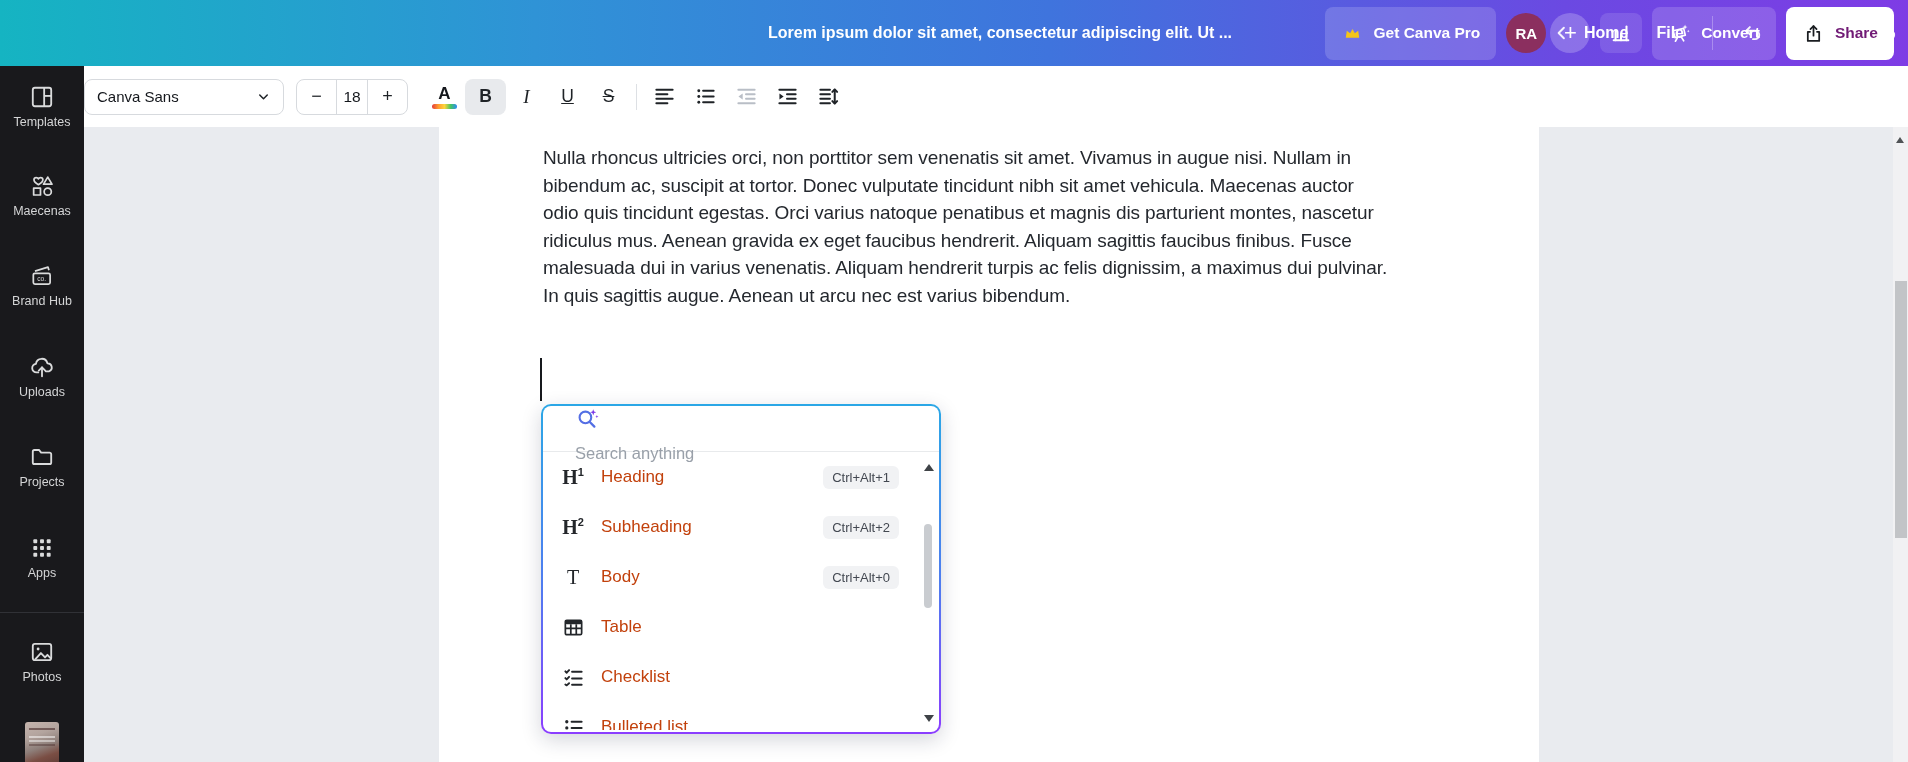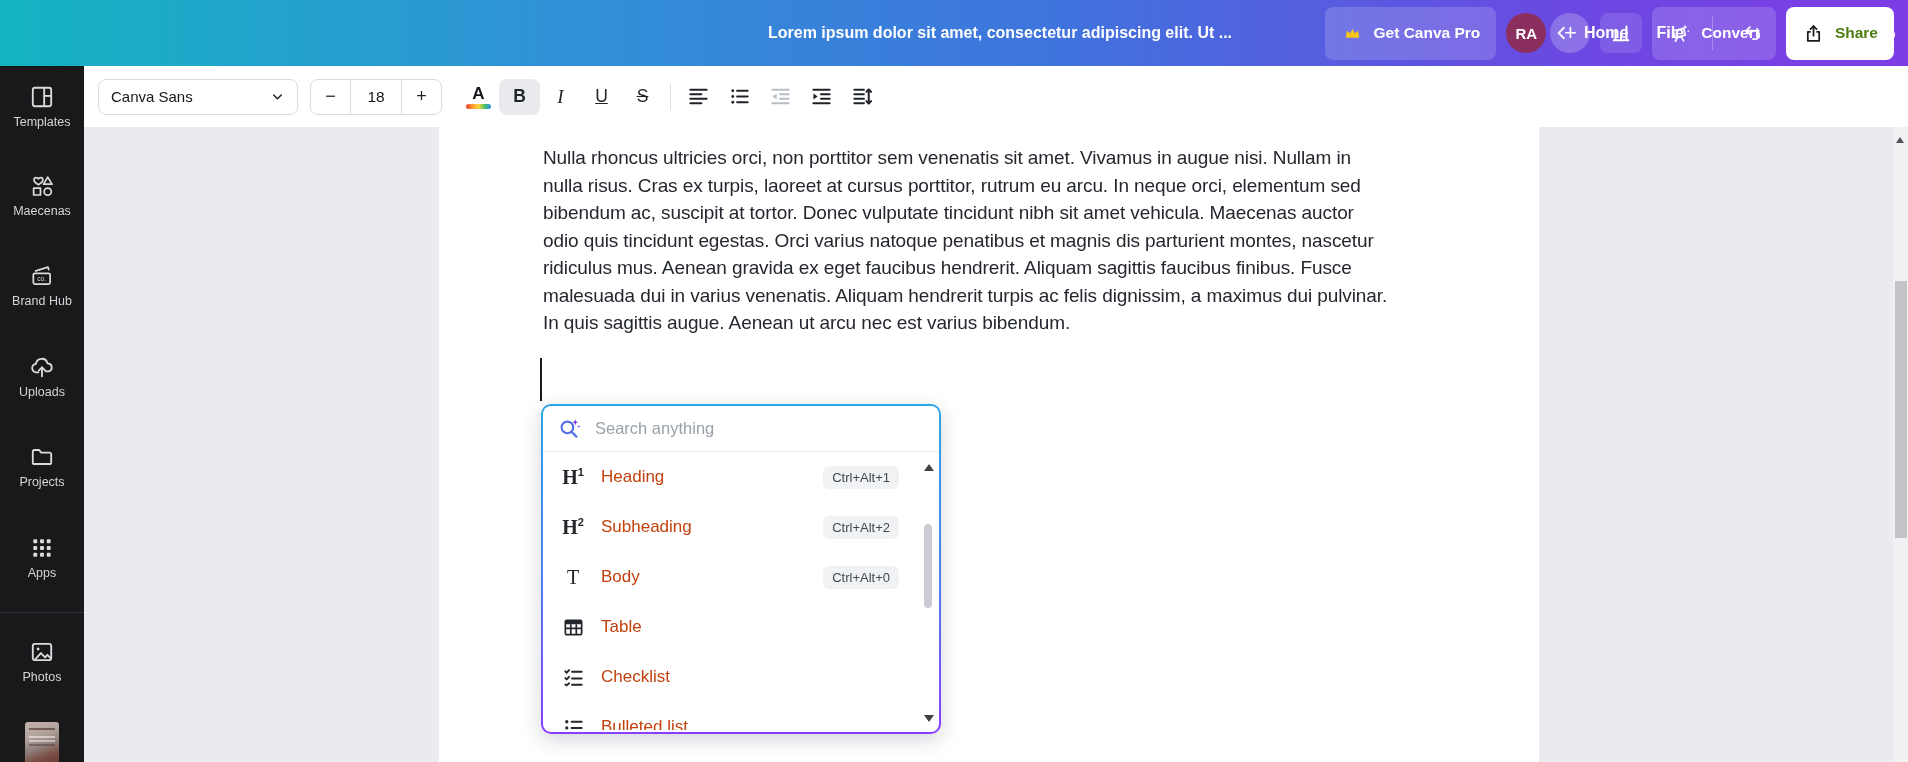--- a/index.html
+++ b/index.html
@@ -13,40 +13,40 @@
   .tb-left { display:flex; align-items:center; gap:8px; padding-left:20px; }
   .tb-btn { display:flex; align-items:center; gap:10px; font-weight:700; font-size:16px; color:#fff; padding:8px 10px; border-radius:8px; cursor:pointer; white-space:nowrap; }
   .tb-ico { width:24px; height:24px; display:inline-flex; align-items:center; justify-content:center; color:rgba(255,255,255,.92); }
   .tb-div { width:1px; height:34px; background:rgba(255,255,255,.28); margin:0 10px; }
   .tb-title { position:absolute; left:620px; width:760px; text-align:center; font-weight:700; font-size:16px; white-space:nowrap; overflow:hidden; text-overflow:ellipsis; }
   .tb-right { position:absolute; right:0; top:0; height:66px; display:flex; align-items:center; gap:10px; padding-right:14px; }
   .pill-btn { height:53px; display:flex; align-items:center; gap:9px; padding:8px 16px; border-radius:8px; background:rgba(255,255,255,.16); font-weight:700; font-size:15.5px; color:#fff; cursor:pointer; white-space:nowrap; }
   .avatar { width:40px; height:40px; border-radius:50%; background:#8b2f5f; display:flex; align-items:center; justify-content:center; font-weight:700; font-size:15px; }
   .plus-btn { width:40px; height:40px; border-radius:50%; background:rgba(255,255,255,.22); display:flex; align-items:center; justify-content:center; font-size:22px; font-weight:400; cursor:pointer; margin-left:-6px; }
   .sq-btn { width:42px; height:40px; border-radius:8px; background:rgba(255,255,255,.12); display:flex; align-items:center; justify-content:center; cursor:pointer; }
-  .share-btn { background:#fff; color:#4d7c0f; }
+  .share-btn { background:#fff; color:#701a75; }
   .share-btn svg { color:#1a1d21; }
 
   
   .sidebar { position:absolute; left:0; top:66px; width:84px; height:696px; background:#19191c; }
   .sb-item { position:absolute; left:0; width:84px; display:flex; flex-direction:column; align-items:center; gap:5px; color:#d6d7d8; cursor:pointer; }
   .sb-item svg { color:#dadbdc; }
   .sb-label { font-size:12.5px; color:#d4d5d6; white-space:nowrap; }
   .sb-div { position:absolute; left:0; top:546px; width:84px; height:1px; background:#303136; }
   .sb-thumb { position:absolute; left:25px; top:656px; width:34px; height:44px; border-radius:3px; cursor:pointer;
     background:linear-gradient(160deg,#c5b4ad 0%,#b3a49e 30%,#8e7f7a 55%,#7a4e44 75%,#5e3b35 100%); }
   .sb-thumb::after { content:""; position:absolute; left:4px; top:6px; width:26px; height:2px; background:rgba(60,30,30,.55); box-shadow:0 8px 0 rgba(255,255,255,.5), 0 12px 0 rgba(255,255,255,.45), 0 16px 0 rgba(60,30,30,.35); }
 
   
-  .toolbar { position:absolute; left:84px; top:66px; width:1824px; height:61px; background:#fff; display:flex; align-items:center; padding-left:14px; }
+  .toolbar { position:absolute; left:84px; top:66px; width:1824px; height:61px; background:#fff; display:flex; align-items:center; padding-left:0; }
   .font-select { width:200px; height:36px; border:1px solid #d7dade; border-radius:8px; display:flex; align-items:center; justify-content:space-between; padding:0 12px; cursor:pointer; }
   .font-name { font-size:15px; color:#14171c; }
   .size-stepper { margin-left:12px; height:36px; border:1px solid #d7dade; border-radius:8px; display:flex; align-items:stretch; overflow:hidden; }
   .step-btn { width:39px; display:flex; align-items:center; justify-content:center; font-size:18px; color:#1f2327; cursor:pointer; }
-  .step-val { width:52px; display:flex; align-items:center; justify-content:center; font-size:15.5px; color:#14171c; border-left:1px solid #d7dade; border-right:1px solid #d7dade; cursor:text; }
+  .step-val { width:32px; display:flex; align-items:center; justify-content:center; font-size:15.5px; color:#14171c; border-left:1px solid #d7dade; border-right:1px solid #d7dade; cursor:text; }
   .tool-ic { width:41px; height:36px; border-radius:8px; display:flex; align-items:center; justify-content:center; color:#1f2327; cursor:pointer; font-size:17.5px; }
   .tool-ic.active { background:#e8eaed; }
   .color-a { display:flex; flex-direction:column; align-items:center; gap:2px; }
   .color-a .a { font-weight:700; font-size:17px; line-height:17px; color:#14171c; }
   .rainbow { width:25px; height:5px; border-radius:2.5px; background:linear-gradient(90deg,#e23b3b,#ff9b2f,#ffd43b,#43c463,#2b8af7); }
   .b { font-weight:700; }
   .i { font-family:"Liberation Serif",serif; font-style:italic; font-size:19px; }
   .u { text-decoration:underline; }
   .s { text-decoration:line-through; }
   .t-div { width:1px; height:26px; background:#dde0e4; margin:0 7px; }
@@ -57,21 +57,21 @@
   .page { position:absolute; left:355px; top:0; width:1100px; height:635px; background:#fff; }
   .doc-text { position:absolute; left:104px; top:17px; color:#24282e; font-size:19px; line-height:27.5px; letter-spacing:-0.1px; }
   .doc-line { white-space:nowrap; }
   .caret { position:absolute; left:456px; top:231px; width:2px; height:43px; background:#17191d; }
 
   
   .popup-wrap { position:absolute; left:457px; top:277px; width:400px; height:330px; border-radius:10px; padding:2px;
     background:linear-gradient(180deg,#2ba7e6 0%,#4f7cf0 55%,#8b3dff 100%);
     box-shadow:0 6px 20px rgba(20,30,60,.18); }
   .popup { position:relative; width:100%; height:100%; background:#fff; border-radius:8px; overflow:hidden; }
-  .search-row { height:46px; display:flex; align-items:center; gap:13px; padding:0 14px; border-bottom:1px solid #e8eaec; }
+  .search-row { height:46px; display:flex; align-items:flex-start; gap:13px; padding:0 32px; border-bottom:1px solid #e8eaec;flex-direction:column; }
   .search-ph { font-size:16.5px; color:#99a0a9; flex:1; }
   .menu { position:relative; height:278px; overflow:hidden; }
   .menu-item { height:50px; display:flex; align-items:center; padding:0 40px 0 16px; gap:14px; cursor:pointer; }
   .mi-icon { width:28px; display:flex; align-items:center; justify-content:center; color:#23262a; }
   .hx { font-family:"Liberation Serif",serif; font-size:20px; font-weight:700; color:#23262a; line-height:1; }
   .hx sup { font-size:11px; font-family:"Liberation Sans",sans-serif; font-weight:700; }
   .tserif { font-family:"Liberation Serif",serif; font-size:20px; color:#23262a; line-height:1; }
   .mi-label { font-size:17px; color:#c2410c; }
   .mi-short { margin-left:auto; background:#f1f2f4; border-radius:6px; padding:4px 9px; font-size:13px; color:#434851; white-space:nowrap; }
   .pop-scroll { position:absolute; right:4px; top:50px; bottom:4px; width:14px; }
@@ -358,21 +358,20 @@
             <polyline points="16,16.8 18.5,19.3 21,16.8"></polyline>
           </svg>
       </span>
     </div>
   </div>
 
   <div class="content">
     <div class="page">
       <div class="doc-text">
         <div class="doc-line">Nulla rhoncus ultricies orci, non porttitor sem venenatis sit amet. Vivamus in augue nisi. Nullam in</div>
-        <div class="doc-line">nulla risus. Cras ex turpis, laoreet at cursus porttitor, rutrum eu arcu. In neque orci, elementum sed</div>
         <div class="doc-line">bibendum ac, suscipit at tortor. Donec vulputate tincidunt nibh sit amet vehicula. Maecenas auctor</div>
         <div class="doc-line">odio quis tincidunt egestas. Orci varius natoque penatibus et magnis dis parturient montes, nascetur</div>
         <div class="doc-line">ridiculus mus. Aenean gravida ex eget faucibus hendrerit. Aliquam sagittis faucibus finibus. Fusce</div>
         <div class="doc-line">malesuada dui in varius venenatis. Aliquam hendrerit turpis ac felis dignissim, a maximus dui pulvinar.</div>
         <div class="doc-line">In quis sagittis augue. Aenean ut arcu nec est varius bibendum.</div>
       </div>
     </div>
 
     <div class="caret"></div>
 

